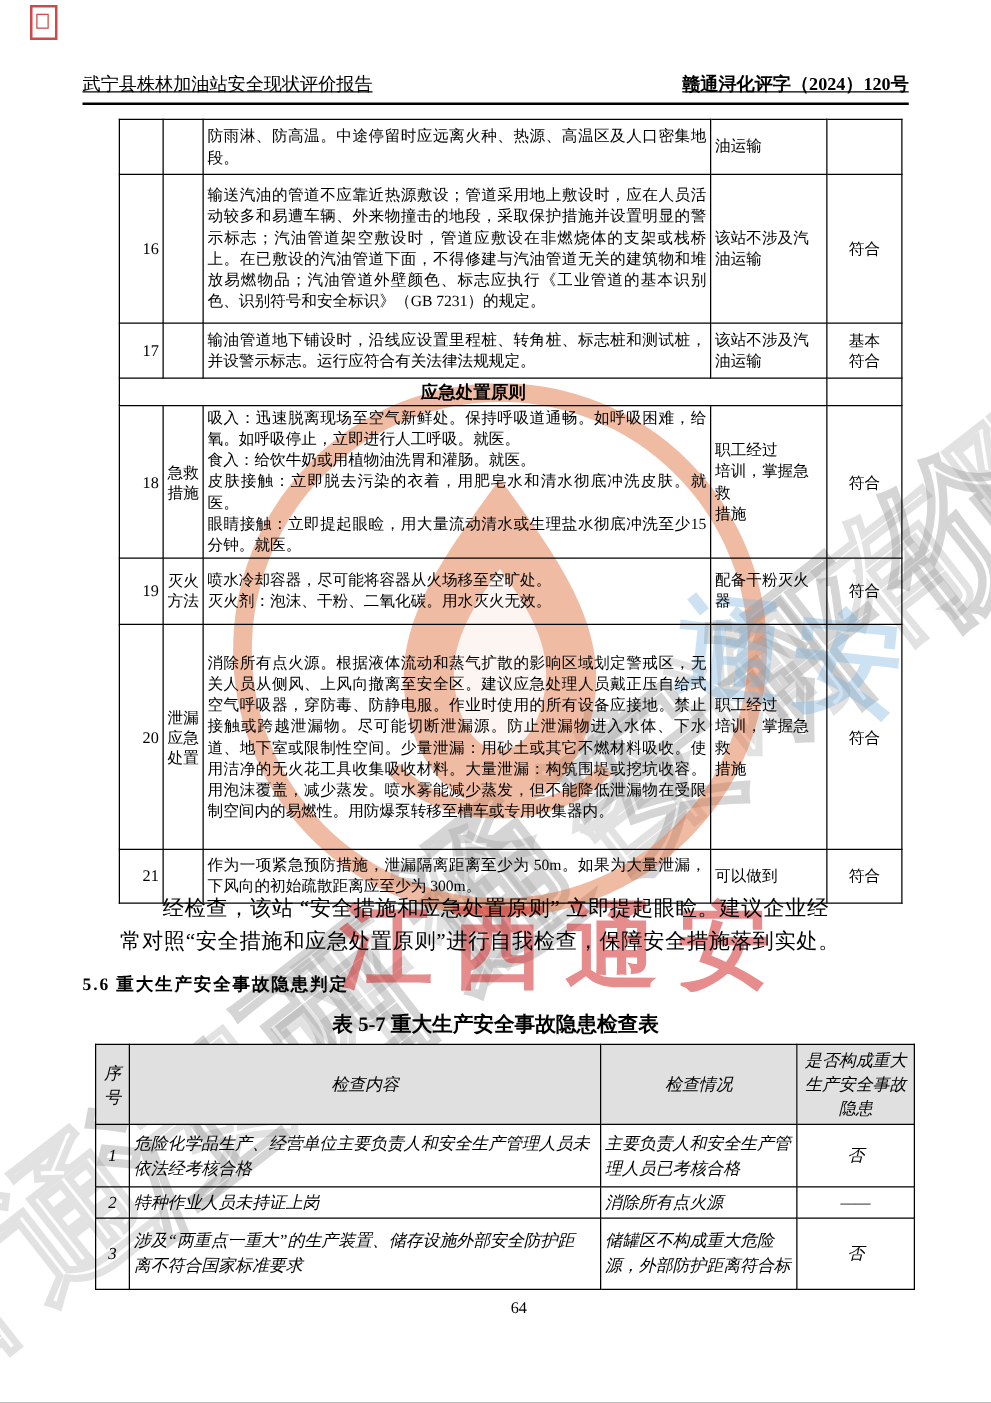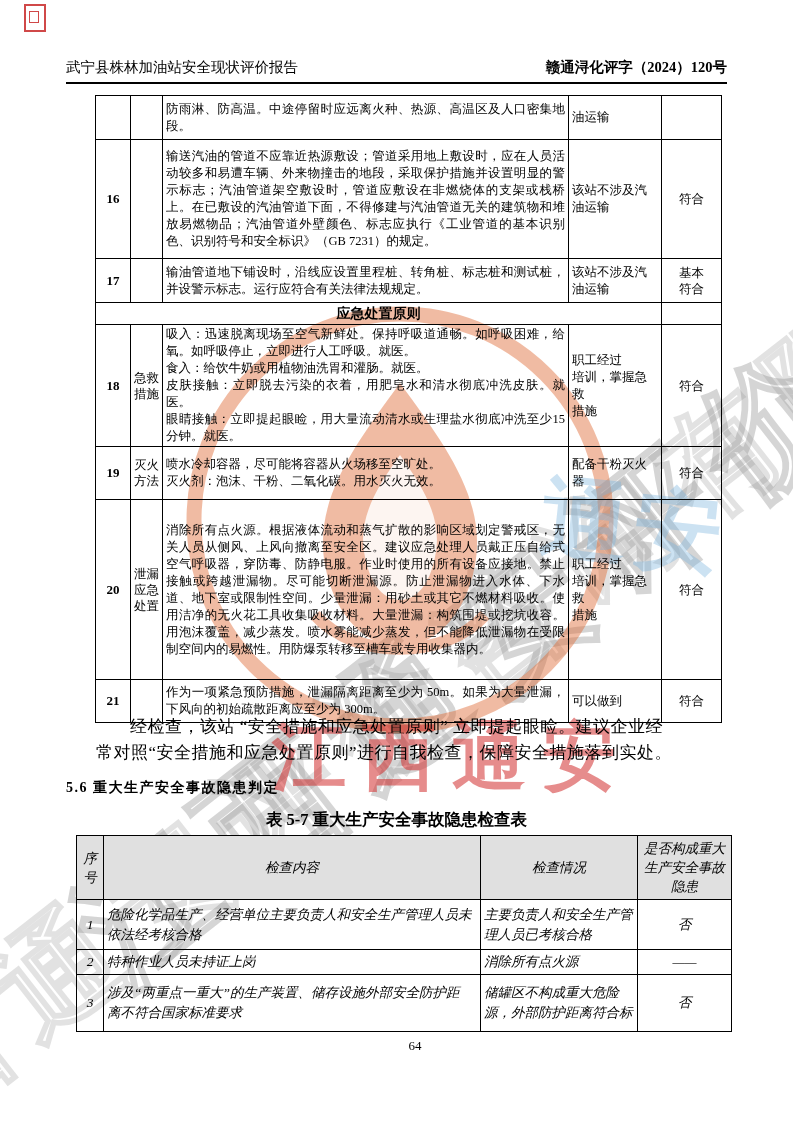--- a/index.html
+++ b/index.html
@@ -35,30 +35,30 @@
     border:2px solid rgba(200,40,40,0.85);
   }
   #corner-mark::after {
     content:""; position:absolute; left:3px; top:5px; width:8px; height:10px;
     border:1.5px solid rgba(200,40,40,0.85);
   }
   
   .doc-header {
     position:absolute; z-index:1; left:66px; top:58px; width:661px;
     display:flex; justify-content:space-between; align-items:flex-end;
-    padding-bottom:5px; border-bottom:2px solid #000; font-size:14.5px;
+    padding-bottom:5px; border-bottom:2px solid #000; font-size:14.5px;text-decoration:underline;
   }
   .doc-header .hright { font-weight:bold; }
   
   table { border-collapse:collapse; table-layout:fixed; position:absolute; z-index:1; background:transparent; }
   td,th { border:1px solid #000; padding:1px 3px; vertical-align:middle; overflow:hidden; }
   .pre { white-space:pre-line; }
   
   #t1 { left:95px; top:95px; width:626px; font-size:12.5px; }
-  #t1 .num { text-align:center; font-weight:bold; font-size:13px; }
+  #t1 .num { text-align:right; font-weight:normal; font-size:13px; }
   #t1 .label { text-align:center; padding:1px 2px; line-height:16px; }
   #t1 .content { text-align:justify; line-height:17px; }
   #t1 .situation { text-align:left; line-height:17px; }
   #t1 .result { text-align:center; line-height:16px; }
   #t1 .section-cell { text-align:center; font-weight:bold; font-size:14px; }
   .rh-a{height:44px} .rh-b{height:119px} .rh-c{height:44px} .rh-d{height:22px}
   .rh-e{height:119px} .rh-f{height:53px} .rh-g{height:180px} .rh-h{height:43px}
   
   #conclusion-paragraph {
     position:absolute; z-index:1; left:96px; top:714px; width:631px;

